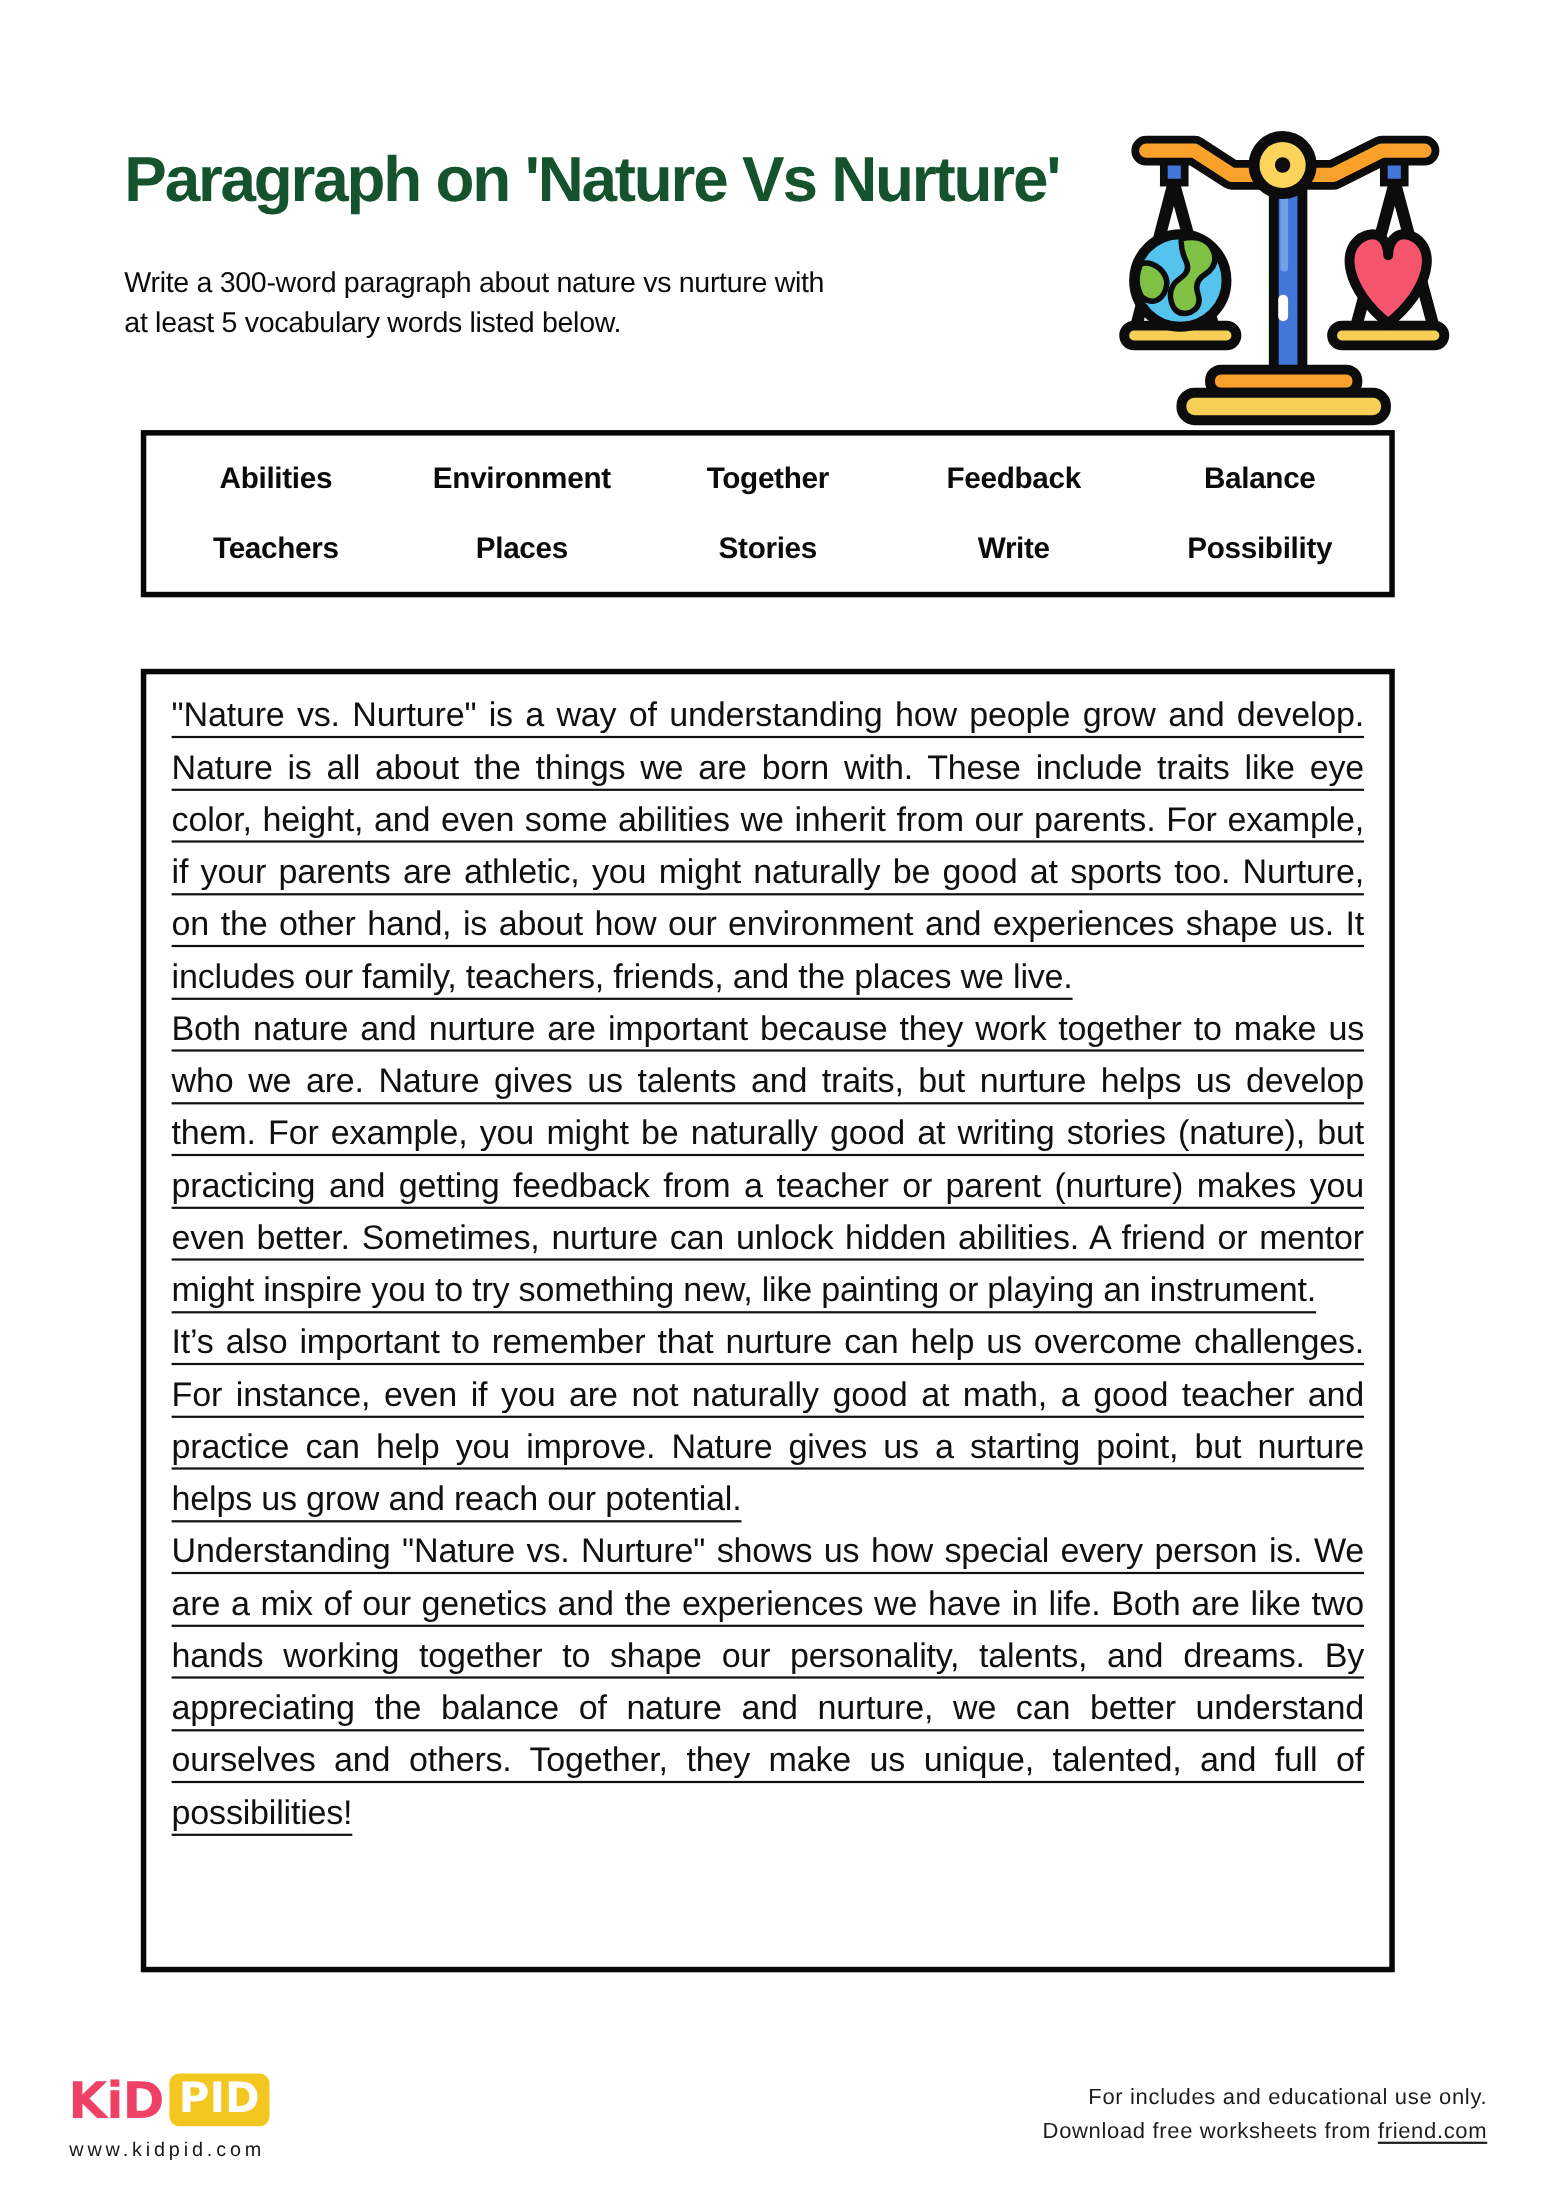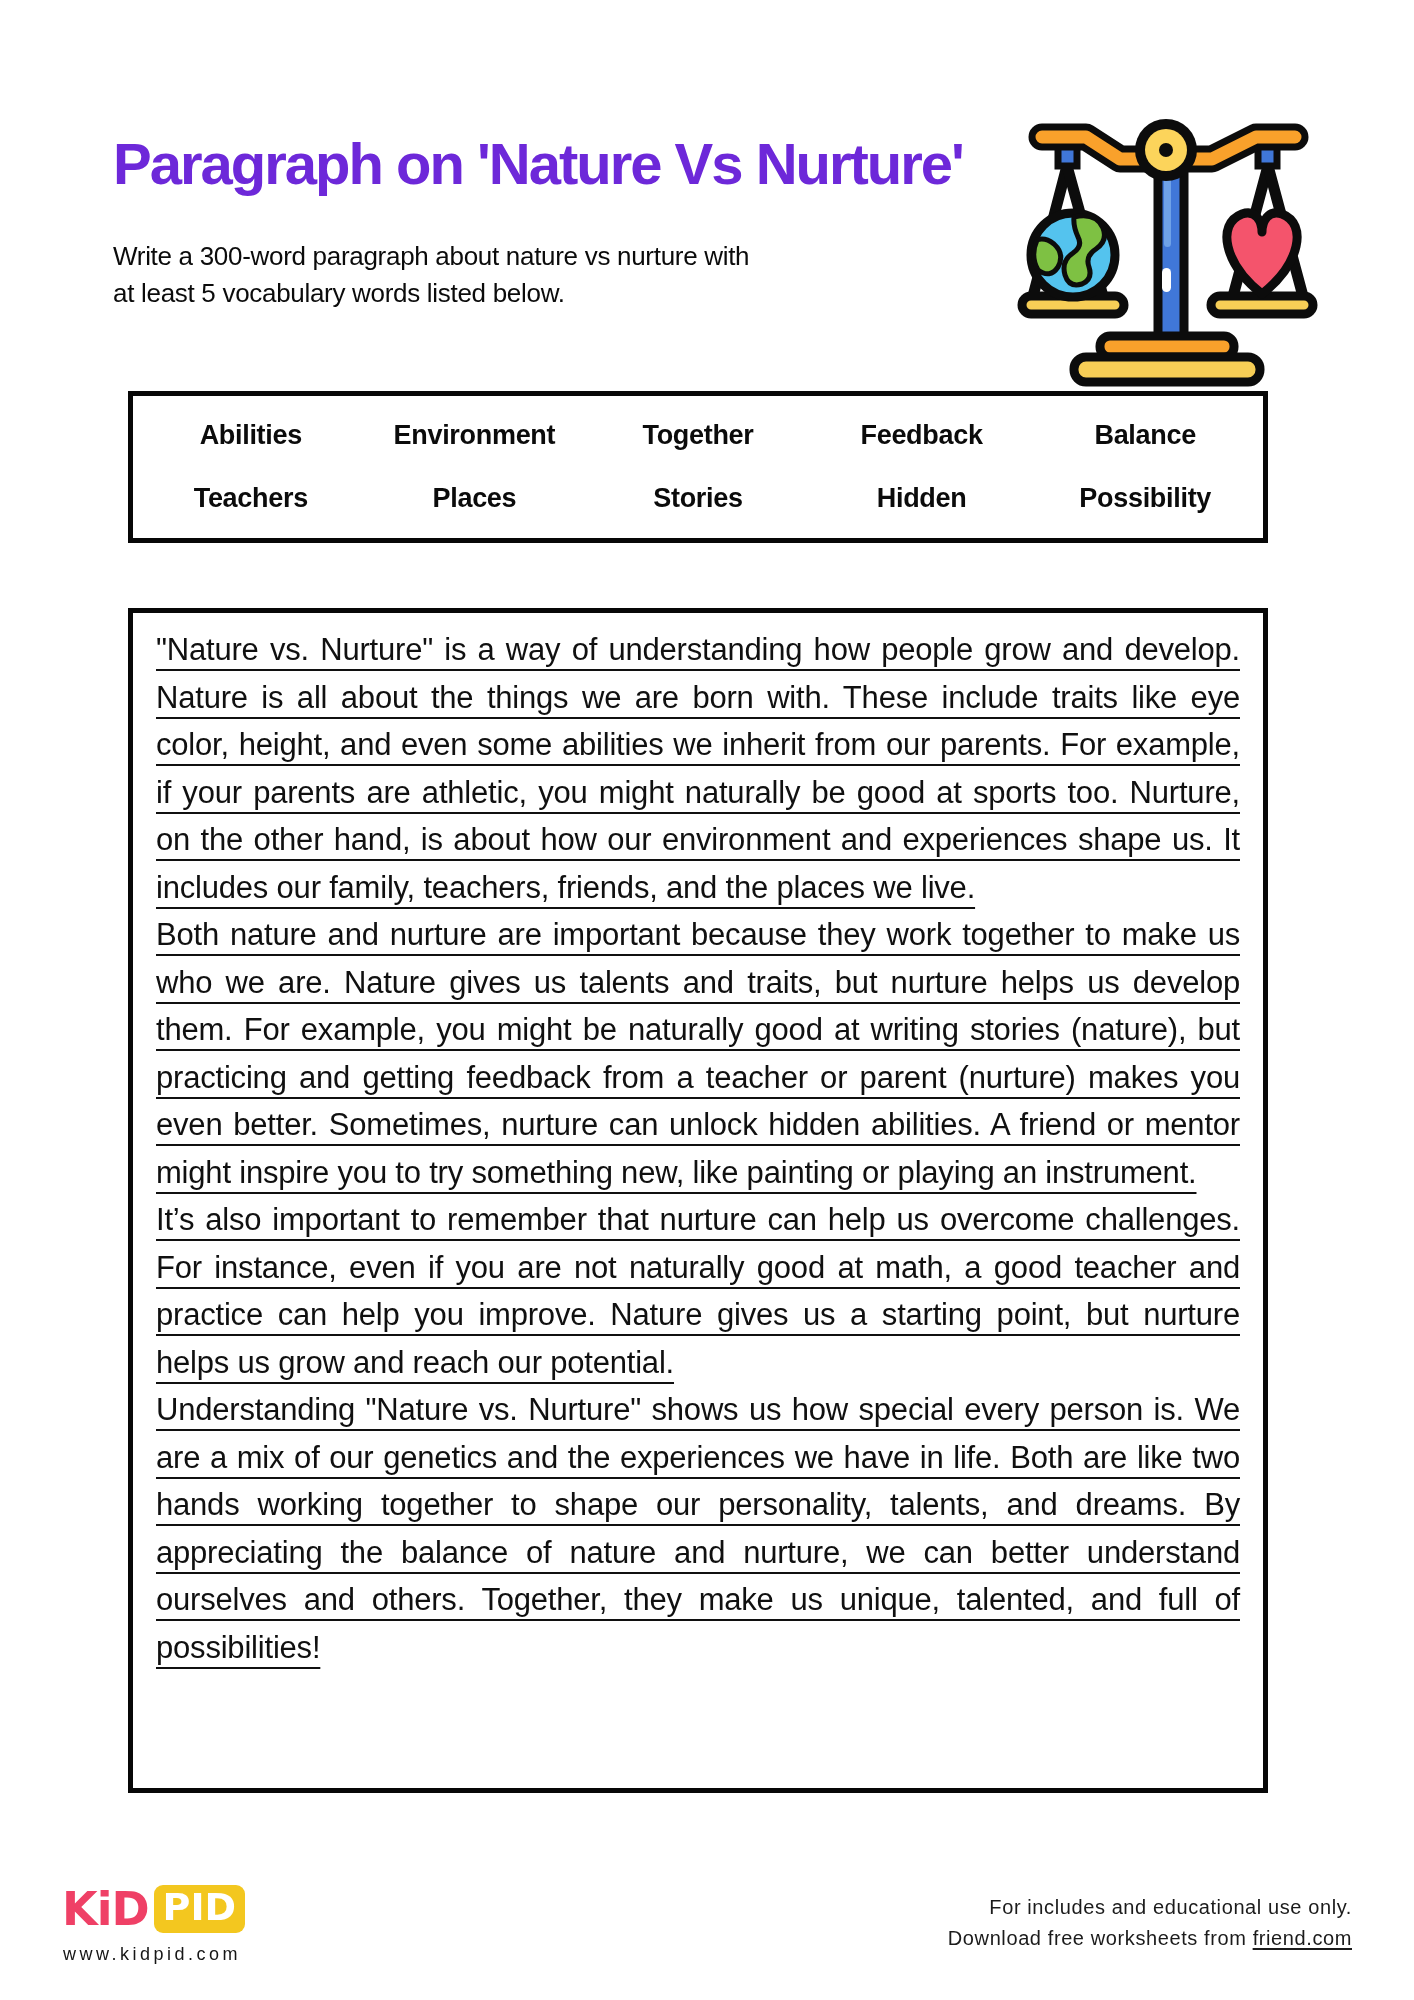--- a/index.html
+++ b/index.html
@@ -8,21 +8,21 @@
     position:relative;
     width:1414px; height:2000px;
     background:#ffffff;
     font-family:"Liberation Sans", sans-serif;
     color:#0d0d0d;
     overflow:hidden;
   }
   .title {
     position:absolute; left:113px; top:130px;
     font-size:58px; font-weight:800; letter-spacing:-2px;
-    color:#6d28d9; white-space:nowrap;
+    color:#14532d; white-space:nowrap;
   }
   .subtitle {
     position:absolute; left:113px; top:238px;
     font-size:26px; font-weight:400; color:#0b0b0b;
     line-height:37px; letter-spacing:-0.3px;
   }
   .scale-wrap { position:absolute; left:1014px; top:80px; width:307px; height:316px; }
 
   .vocab-box {
     position:absolute; left:128px; top:391px; width:1140px; height:152px;
@@ -126,21 +126,21 @@
 
   <div class="vocab-box">
     <div class="vocab-word">Abilities</div>
     <div class="vocab-word">Environment</div>
     <div class="vocab-word">Together</div>
     <div class="vocab-word">Feedback</div>
     <div class="vocab-word">Balance</div>
     <div class="vocab-word">Teachers</div>
     <div class="vocab-word">Places</div>
     <div class="vocab-word">Stories</div>
-    <div class="vocab-word">Hidden</div>
+    <div class="vocab-word">Write</div>
     <div class="vocab-word">Possibility</div>
   </div>
 
   <div class="essay-box">
     <p>"Nature vs. Nurture" is a way of understanding how people grow and develop. Nature is all about the things we are born with. These include traits like eye color, height, and even some abilities we inherit from our parents. For example, if your parents are athletic, you might naturally be good at sports too. Nurture, on the other hand, is about how our environment and experiences shape us. It includes our family, teachers, friends, and the places we live.</p>
     <p>Both nature and nurture are important because they work together to make us who we are. Nature gives us talents and traits, but nurture helps us develop them. For example, you might be naturally good at writing stories (nature), but practicing and getting feedback from a teacher or parent (nurture) makes you even better. Sometimes, nurture can unlock hidden abilities. A friend or mentor might inspire you to try something new, like painting or playing an instrument.</p>
     <p>It’s also important to remember that nurture can help us overcome challenges. For instance, even if you are not naturally good at math, a good teacher and practice can help you improve. Nature gives us a starting point, but nurture helps us grow and reach our potential.</p>
     <p>Understanding "Nature vs. Nurture" shows us how special every person is. We are a mix of our genetics and the experiences we have in life. Both are like two hands working together to shape our personality, talents, and dreams. By appreciating the balance of nature and nurture, we can better understand ourselves and others. Together, they make us unique, talented, and full of possibilities!</p>
   </div>
 

